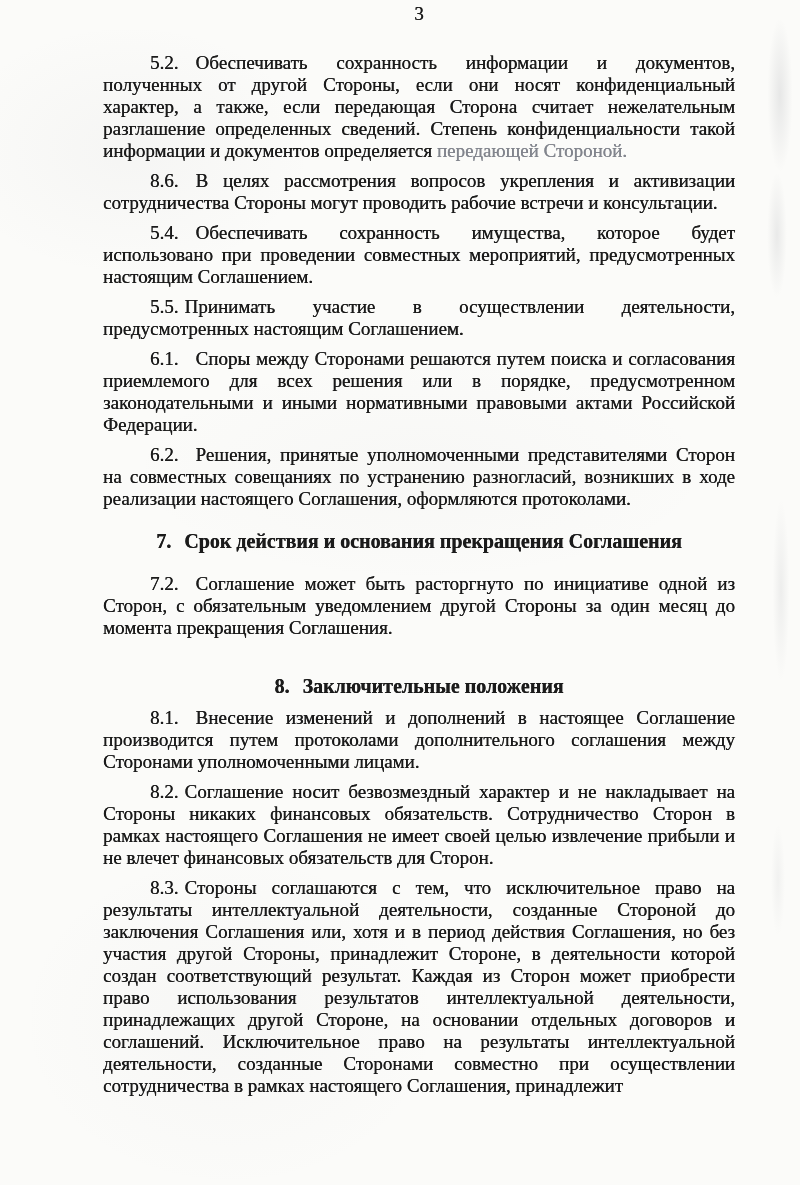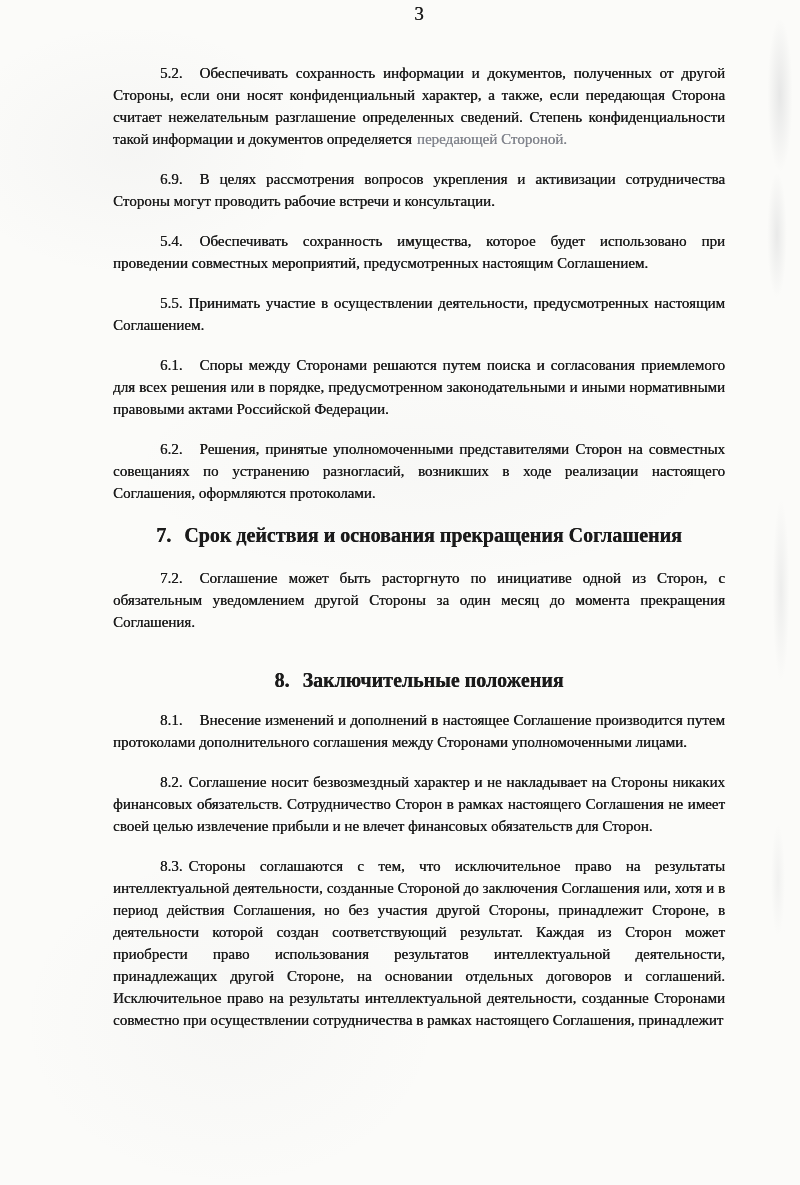--- a/index.html
+++ b/index.html
@@ -38,22 +38,22 @@
     text-shadow: 0.3px 0 0 currentColor;
   }
   .content {
     position: absolute;
     top: 44px;
     left: 95px;
     width: 648px;
     text-shadow: 0.3px 0 0 currentColor;
   }
   .para {
-    margin: 18px;
-    font-size: 15px;
+    margin: 8px;
+    font-size: 19px;
     line-height: 22px;
     text-align: justify;
     text-indent: 47px;
   }
   .pnum { margin-right: 6px; }
   .pnum.gapw { margin-right: 17px; }
   .faded {
     color: #82858d;
     margin-left: 5px;
     text-shadow: 0.2px 0 0 currentColor;
@@ -74,21 +74,21 @@
 <body>
 
 <div class="scan-page">
 
   <div class="page-num">3</div>
 
   <div class="content">
 
     <p class="para"><span class="pnum gapw">5.2.</span><span class="ptxt">Обеспечивать сохранность информации и документов, полученных от другой Стороны, если они носят конфиденциальный характер, а также, если передающая Сторона считает нежелательным разглашение определенных сведений. Степень конфиденциальности такой информации и документов определяется</span><span class="faded">передающей Стороной.</span></p>
 
-    <p class="para"><span class="pnum gapw">6.9.</span><span class="ptxt">В целях рассмотрения вопросов укрепления и активизации сотрудничества Стороны могут проводить рабочие встречи и консультации.</span></p>
+    <p class="para"><span class="pnum gapw">8.6.</span><span class="ptxt">В целях рассмотрения вопросов укрепления и активизации сотрудничества Стороны могут проводить рабочие встречи и консультации.</span></p>
 
     <p class="para"><span class="pnum gapw">5.4.</span><span class="ptxt">Обеспечивать сохранность имущества, которое будет использовано при проведении совместных мероприятий, предусмотренных настоящим Соглашением.</span></p>
 
     <p class="para"><span class="pnum">5.5.</span><span class="ptxt">Принимать участие в осуществлении деятельности, предусмотренных настоящим Соглашением.</span></p>
 
 
 
     <p class="para"><span class="pnum gapw">6.1.</span><span class="ptxt">Споры между Сторонами решаются путем поиска и согласования приемлемого для всех решения или в порядке, предусмотренном законодательными и иными нормативными правовыми актами Российской Федерации.</span></p>
 
     <p class="para"><span class="pnum gapw">6.2.</span><span class="ptxt">Решения, принятые уполномоченными представителями Сторон на совместных совещаниях по устранению разногласий, возникших в ходе реализации настоящего Соглашения, оформляются протоколами.</span></p>

